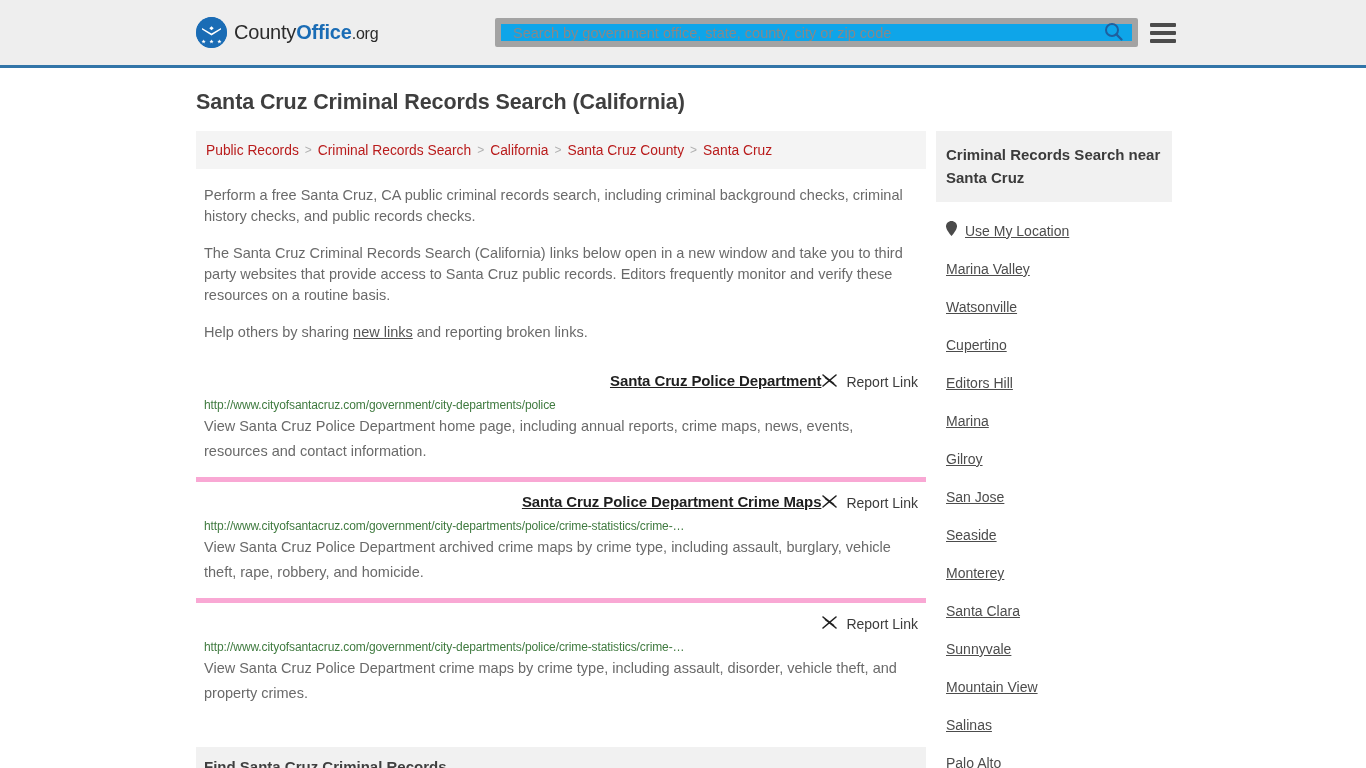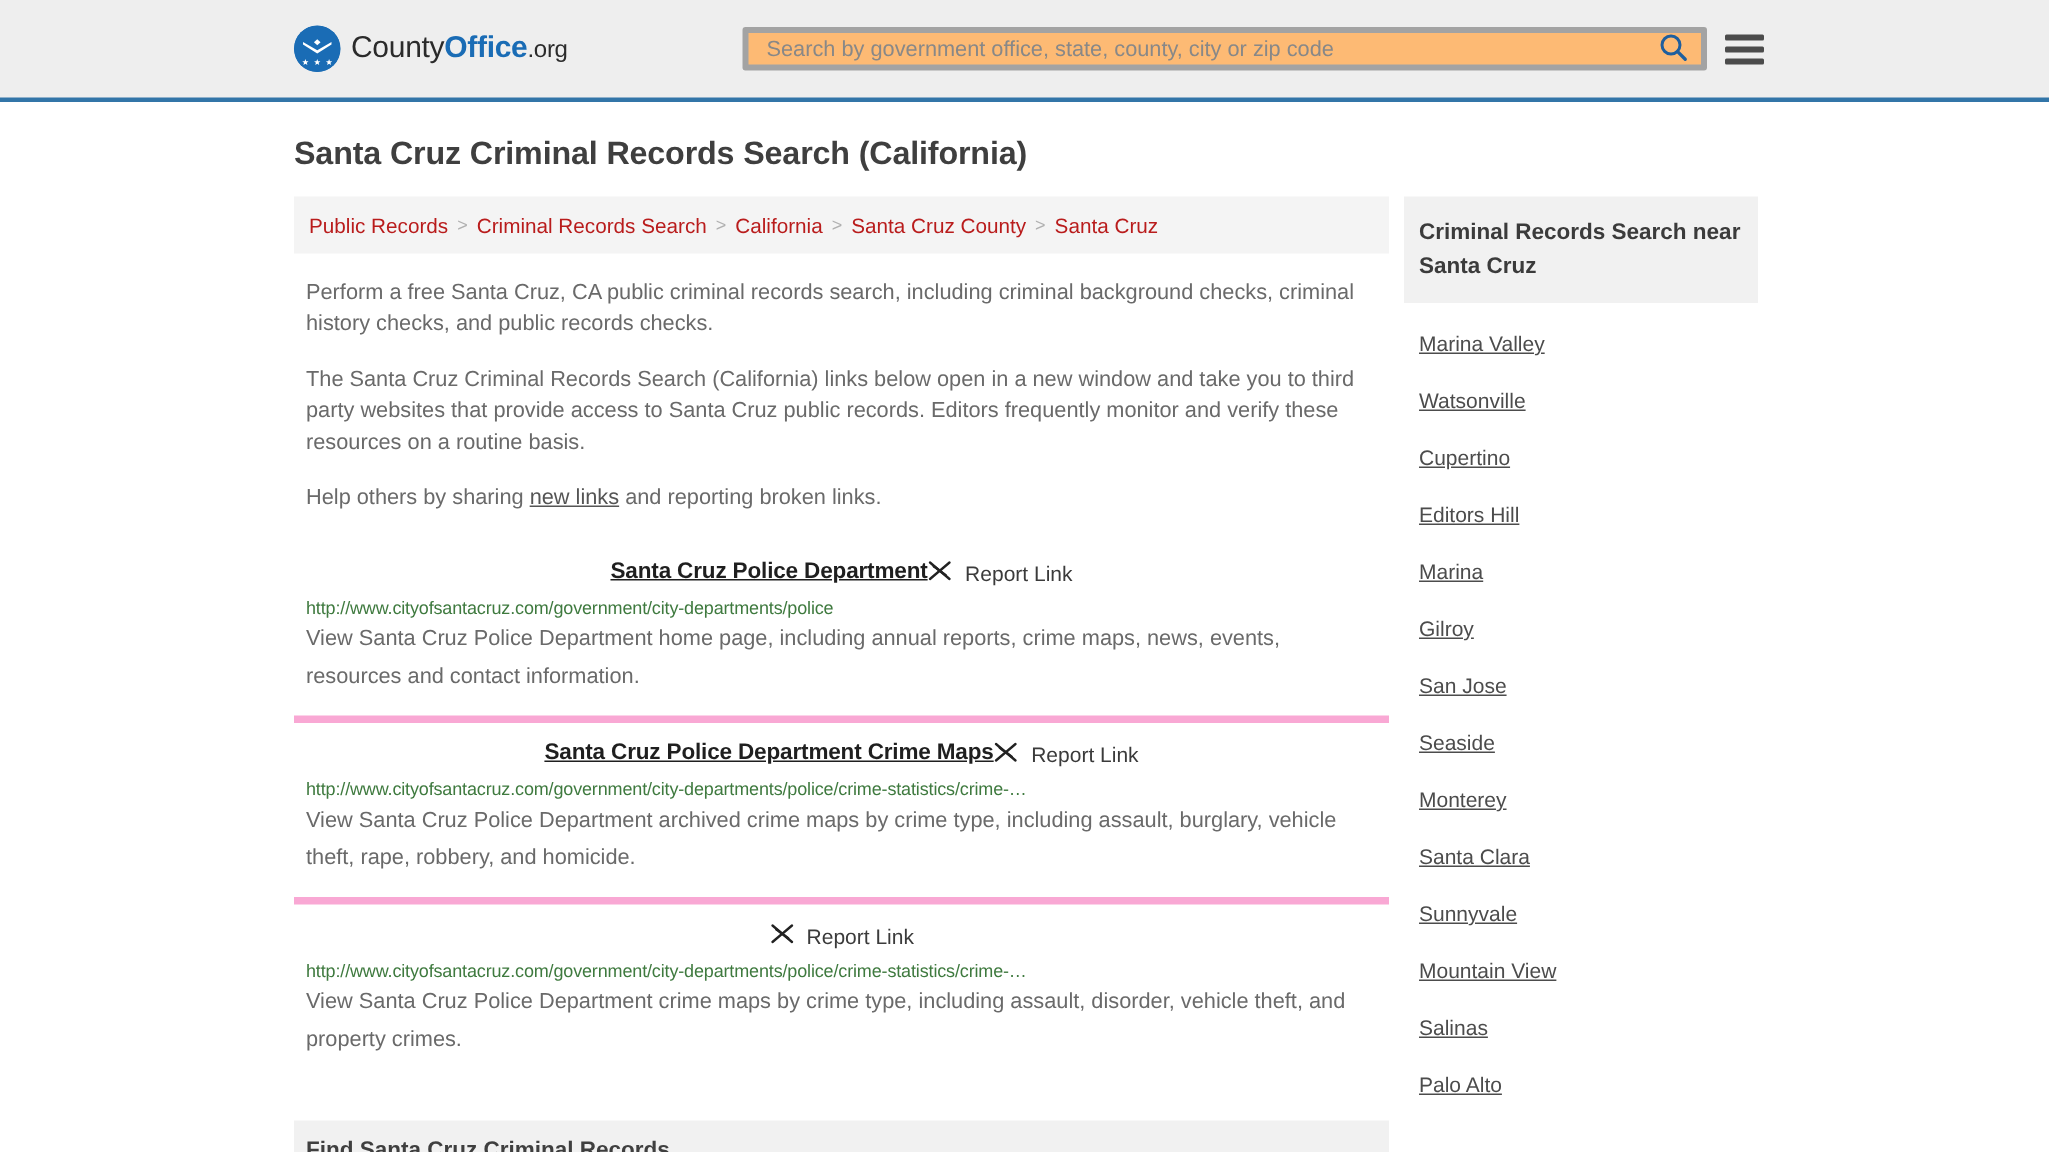--- a/index.html
+++ b/index.html
@@ -46,22 +46,22 @@
   .brand-text .t1 { color: #2b2b2b; }
   .brand-text .t2 { color: #1a6cb5; font-weight: bold; }
   .brand-text .t3 { color: #2b2b2b; font-size: 16px; }
 
   .search-wrap {
     position: absolute;
     left: 495px;
     top: 18px;
     width: 643px;
     height: 29px;
-    background: #fdba74;
-    border: 4px solid #a3a3a3;
+    background: #0ea5e9;
+    border: 6px solid #a3a3a3;
     border-radius: 2px;
     display: flex;
     align-items: flex-start;
   }
   .search-input {
     flex: 1;
     border: none;
     outline: none;
     background: transparent;
     font-family: "Liberation Sans", sans-serif;
@@ -153,21 +153,21 @@
   
   .results { margin-top: 18px; }
   .result {
     padding: 11px 8px 13px 8px;
     border-top: 5px solid #f9a8d4;
   }
   .result:first-child { border-top: none; }
   .result-head {
     display: flex;
     align-items: flex-start;
-    justify-content: center;
+    justify-content: flex-end;
   }
   .result-title {
     font-size: 15px;
     font-weight: bold;
     color: #1f1f1f;
     text-decoration: underline;
     letter-spacing: -0.1px;
   }
   .report-link {
     display: flex;
@@ -358,20 +358,30 @@
       <div class="find-section">
         <div class="find-header">Find Santa Cruz Criminal Records</div>
 
       </div>
 
     </div>
 
     <aside class="side-col">
       <div class="side-box-head">Criminal Records Search near Santa Cruz</div>
       <ul class="side-list">
+        <li>
+          <span class="use-location">
+            <span class="pin-icon">
+              <svg width="11" height="15" viewBox="0 0 11 15" aria-hidden="true">
+                <path d="M5.5 0 C2.5 0 0 2.4 0 5.3 C0 9.2 5.5 15 5.5 15 C5.5 15 11 9.2 11 5.3 C11 2.4 8.5 0 5.5 0 Z" fill="#4a4a4a"></path>
+              </svg>
+            </span>
+            <a href="#">Use My Location</a>
+          </span>
+        </li>
         <li><a href="#">Marina Valley</a></li>
         <li><a href="#">Watsonville</a></li>
         <li><a href="#">Cupertino</a></li>
         <li><a href="#">Editors Hill</a></li>
         <li><a href="#">Marina</a></li>
         <li><a href="#">Gilroy</a></li>
         <li><a href="#">San Jose</a></li>
         <li><a href="#">Seaside</a></li>
         <li><a href="#">Monterey</a></li>
         <li><a href="#">Santa Clara</a></li>

